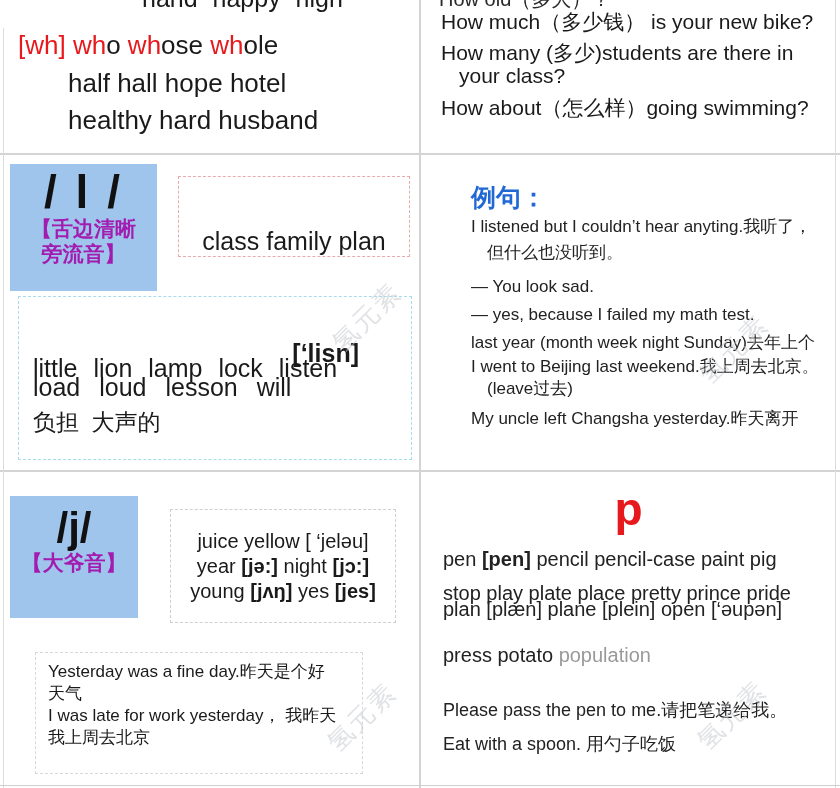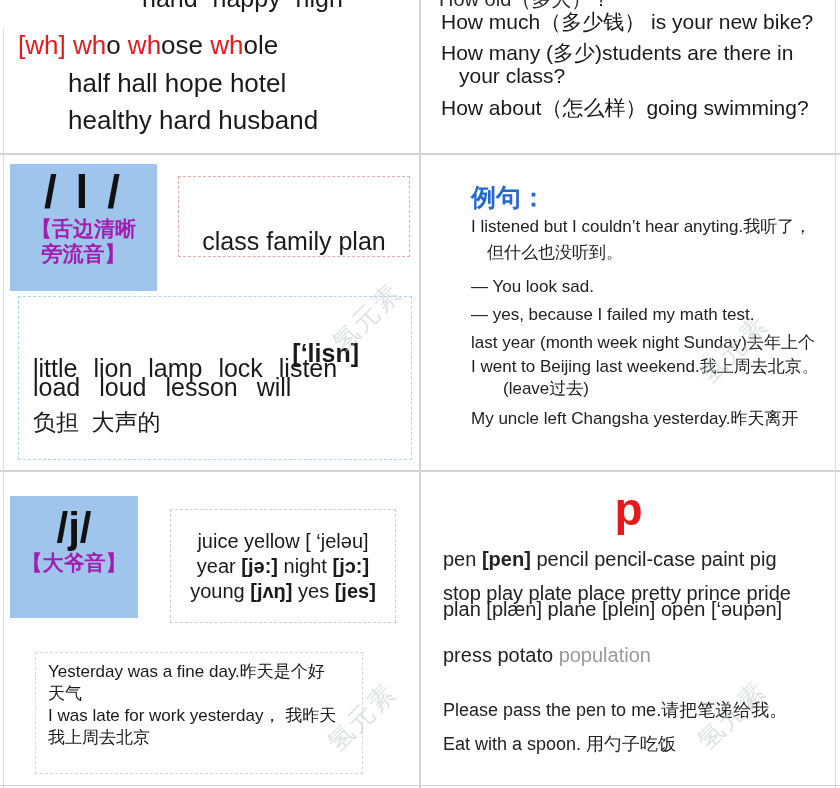--- a/index.html
+++ b/index.html
@@ -71,21 +71,21 @@
 
   
   .mr-heading { left:18px; top:26px; font-size:25px; font-weight:bold; color:#2068d4; }
   .mr-line { font-size:17px; color:#222; }
   .mr-0 { left:18px; top:60px; }
   .mr-1 { left:34px; top:86px; }
   .mr-2 { left:18px; top:122px; }
   .mr-3 { left:18px; top:150px; }
   .mr-4 { left:18px; top:176px; }
   .mr-5 { left:18px; top:200px; }
-  .mr-6 { left:50px; top:222px; }
+  .mr-6 { left:34px; top:222px; }
   .mr-7 { left:18px; top:252px; }
 
   
   .gray-dash-box1 {
     position:absolute; left:166px; top:37px; width:226px; height:114px;
     border:1px dashed #cfcfcf; display:flex; flex-direction:column;
     align-items:center; justify-content:center;
     font-size:20px; line-height:25px; text-align:center;
   }
   .gray-dash-box2 {

